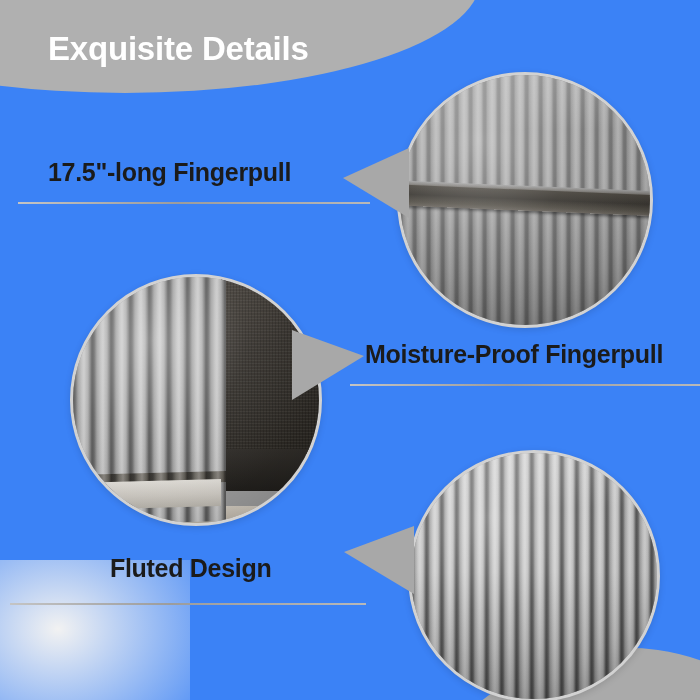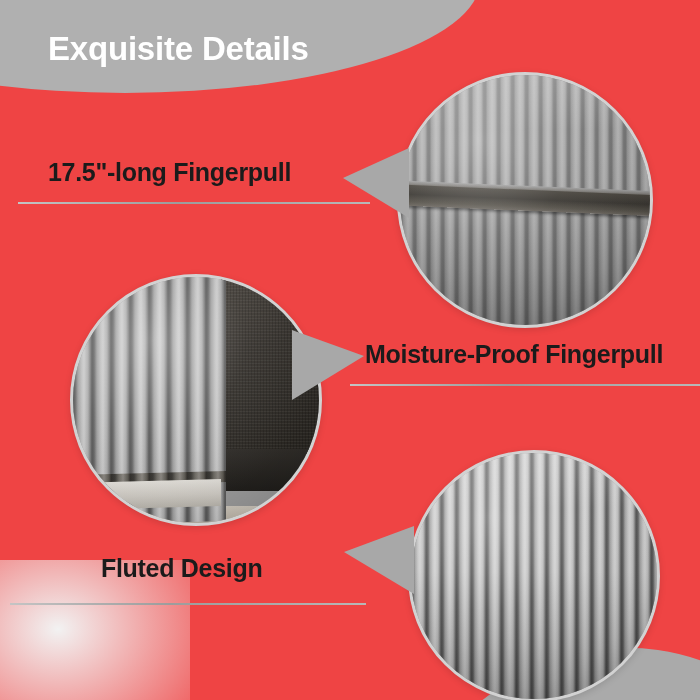--- a/index.html
+++ b/index.html
@@ -5,21 +5,21 @@
 <style>
   * { margin:0; padding:0; box-sizing:border-box; }
   html, body {
     width:700px; height:700px;
     font-family:"Liberation Sans", sans-serif;
     overflow:hidden;
   }
   #stage {
     position:relative;
     width:700px; height:700px;
-    background:#ef4444;
+    background:#3b82f6;
     overflow:hidden;
   }
 
   
   .bg-corner-shape {
     position:absolute;
     left:380px; top:648px;
     width:480px; height:260px;
     background:#aaaaaa;
     border-radius:50% 50% 0 0 / 100% 100% 0 0;
@@ -206,21 +206,21 @@
     height:2px;
     background:linear-gradient(90deg,#c4c4c4,#9c9c9c 45%,#b8b8b8);
   }
 
   #label-fingerpull { left:48px;  top:158px; }
   #rule-fingerpull  { left:18px;  top:202px; width:352px; }
 
   #label-moisture   { left:365px; top:340px; }
   #rule-moisture    { left:350px; top:384px; width:350px; }
 
-  #label-fluted     { left:101px; top:554px; }
+  #label-fluted     { left:110px; top:554px; }
   #rule-fluted      { left:10px;  top:603px; width:356px; }
 </style>
 </head>
 <body>
 
 <div id="stage">
 
   <div class="bg-soft-left"></div>
   <div class="bg-corner-shape"></div>
 

